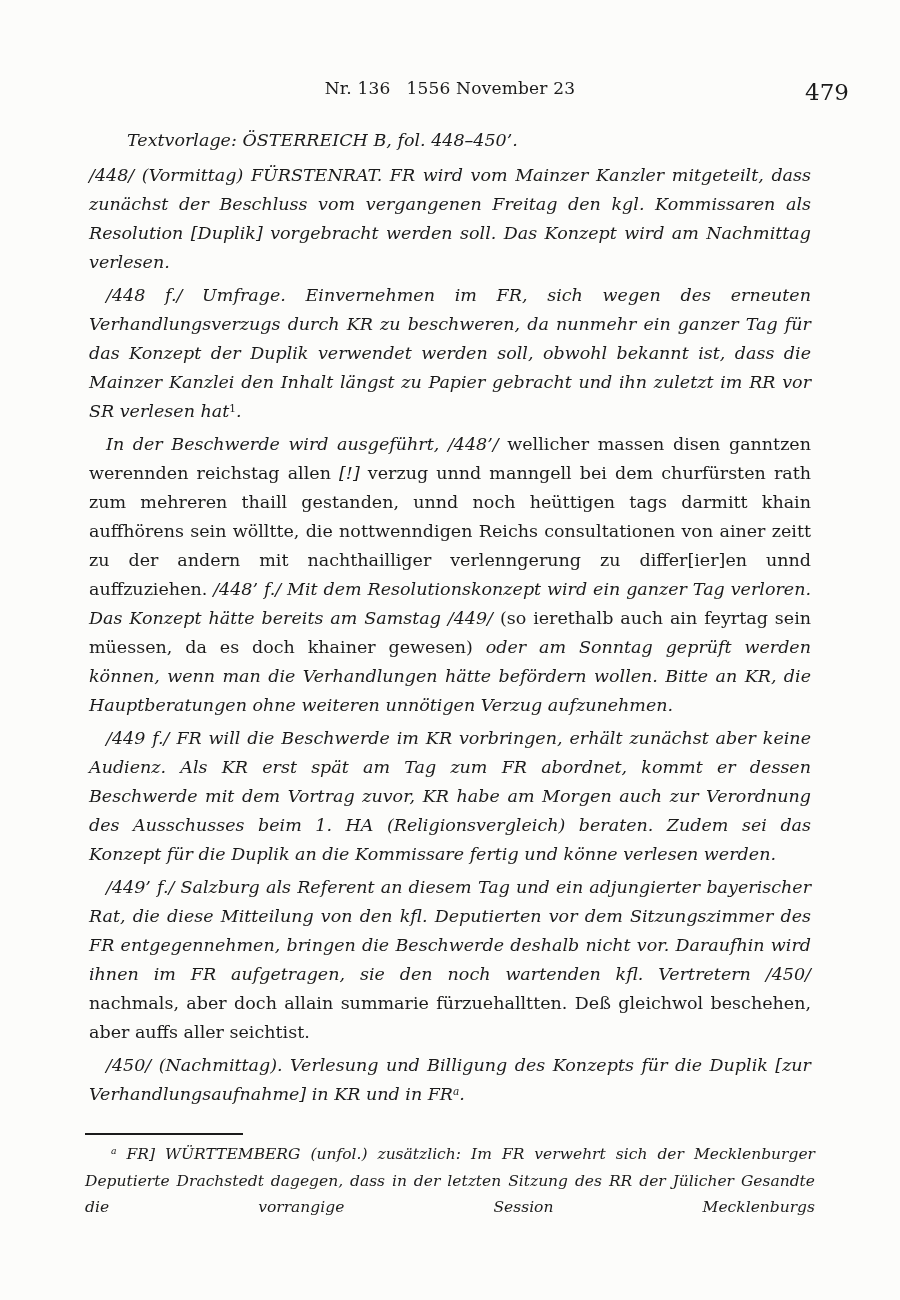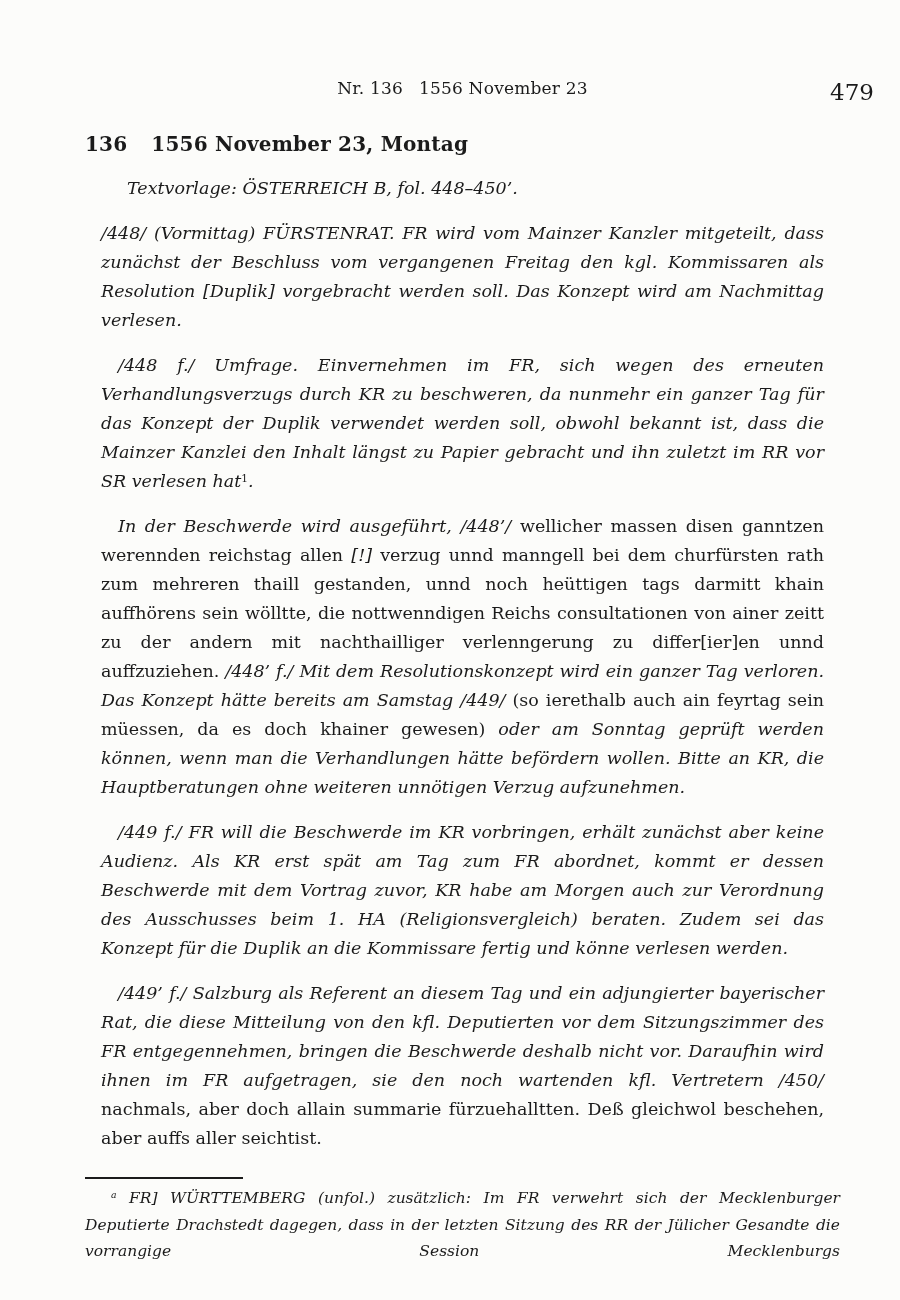--- a/index.html
+++ b/index.html
@@ -10,21 +10,21 @@
   html, body { margin: 0; padding: 0; }
   body {
     width: 900px; height: 1300px;
     background: var(--paper);
     color: var(--ink);
     font-family: "DejaVu Serif", "Liberation Serif", serif;
   }
   .page {
     position: relative;
     width: 900px; height: 1300px;
-    padding: 78px 60px 0 85px;
+    padding: 78px 85px 0 85px;
     overflow: hidden;
   }
   
   .running-header {
     position: relative;
     height: 30px;
     font-size: 17px;
   }
   .rh-center {
     text-align: center;
@@ -50,21 +50,21 @@
     margin: 18px 12px 0 42px;
     font-style: italic;
     font-size: 17.5px;
     line-height: 29px;
   }
   .summary p { margin: 0; }
   .summary-abstract { text-align: justify; }
   
   .body-text { margin-top: 6px; }
   .body-text p {
-    margin: 16px;
+    margin: 4px;
     font-size: 17.5px;
     line-height: 29px;
     text-align: justify;
   }
   .bp { text-indent: 17px; }
   .no-indent { text-indent: 0; }
   .run-i { font-style: italic; }
   .run-r { font-style: normal; }
   sup.run-sup, sup.run-supi {
     font-size: 0.6em;
@@ -96,34 +96,32 @@
 
 <div class="page">
 
   <header class="running-header">
     <div class="rh-center">
       <span class="rh-nr">Nr. 136</span><span>1556 November 23</span>
     </div>
     <div class="page-number">479</div>
   </header>
 
-  <h1 class="entry-heading">
-    <span class="entry-number">136</span><span class="entry-title">1556 November 23, Montag</span>
-  </h1>
 
   <section class="summary">
     <p class="summary-source">Textvorlage: ÖSTERREICH B, fol. 448–450’.</p>
   </section>
 
   <section class="body-text">
     <p class="bp no-indent"><span class="run-i">/448/ (Vormittag) FÜRSTENRAT. FR wird vom Mainzer Kanzler mitgeteilt, dass zunächst der Beschluss vom vergangenen Freitag den kgl. Kommissaren als Resolution [Duplik] vorgebracht werden soll. Das Konzept wird am Nachmittag verlesen.</span></p>
     <p class="bp"><span class="run-i">/448 f./ Umfrage. Einvernehmen im FR, sich wegen des erneuten Verhandlungsverzugs durch KR zu beschweren, da nunmehr ein ganzer Tag für das Konzept der Duplik verwendet werden soll, obwohl bekannt ist, dass die Mainzer Kanzlei den Inhalt längst zu Papier gebracht und ihn zuletzt im RR vor SR verlesen hat</span><sup class="run-sup">1</sup><span class="run-i">.</span></p>
     <p class="bp"><span class="run-i">In der Beschwerde wird ausgeführt, /448’/ </span><span class="run-r">wellicher massen disen ganntzen werennden reichstag allen </span><span class="run-i">[!]</span><span class="run-r"> verzug unnd manngell bei dem churfürsten rath zum mehreren thaill gestanden, unnd noch heüttigen tags darmitt khain auffhörens sein wölltte, die nottwenndigen Reichs consultationen von ainer zeitt zu der andern mit nachthailliger verlenngerung zu differ[ier]en unnd auffzuziehen. </span><span class="run-i">/448’ f./ Mit dem Resolutionskonzept wird ein ganzer Tag verloren. Das Konzept hätte bereits am Samstag /449/ </span><span class="run-r">(so ierethalb auch ain feyrtag sein müessen, da es doch khainer gewesen) </span><span class="run-i">oder am Sonntag geprüft werden können, wenn man die Verhandlungen hätte befördern wollen. Bitte an KR, die Hauptberatungen ohne weiteren unnötigen Verzug aufzunehmen.</span></p>
     <p class="bp"><span class="run-i">/449 f./ FR will die Beschwerde im KR vorbringen, erhält zunächst aber keine Audienz. Als KR erst spät am Tag zum FR abordnet, kommt er dessen Beschwerde mit dem Vortrag zuvor, KR habe am Morgen auch zur Verordnung des Ausschusses beim 1. HA (Religionsvergleich) beraten. Zudem sei das Konzept für die Duplik an die Kommissare fertig und könne verlesen werden.</span></p>
     <p class="bp"><span class="run-i">/449’ f./ Salzburg als Referent an diesem Tag und ein adjungierter bayerischer Rat, die diese Mitteilung von den kfl. Deputierten vor dem Sitzungszimmer des FR entgegennehmen, bringen die Beschwerde deshalb nicht vor. Daraufhin wird ihnen im FR aufgetragen, sie den noch wartenden kfl. Vertretern /450/ </span><span class="run-r">nachmals, aber doch allain summarie fürzuehalltten. Deß gleichwol beschehen, aber auffs aller seichtist.</span></p>
+    <p class="bp"><span class="run-i">/450/ (Nachmittag). Verlesung und Billigung des Konzepts für die Duplik [zur Verhandlungsaufnahme] in KR und in FR</span><sup class="run-supi">a</sup><span class="run-i">.</span></p>
   </section>
 
   <footer class="footnotes">
     <hr class="fn-rule fn-rule-a">
     <p class="fn fn-a"><sup class="run-supi">a</sup><span class="run-i"> FR] WÜRTTEMBERG (unfol.) zusätzlich: Im FR verwehrt sich der Mecklenburger Deputierte Drachstedt dagegen, dass in der letzten Sitzung des RR der Jülicher Gesandte die vorrangige Session Mecklenburgs </span></p>
 
   </footer>
 
 </div>
 

